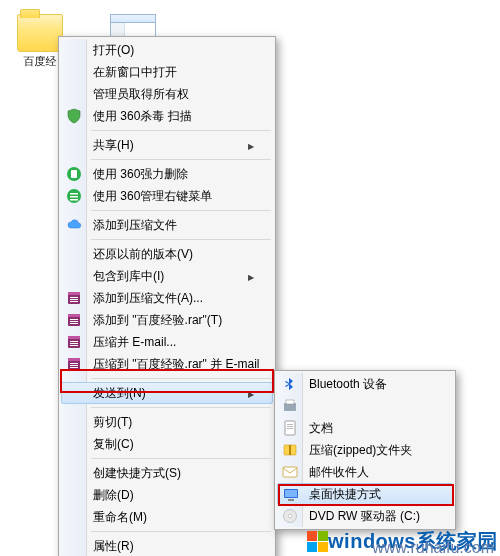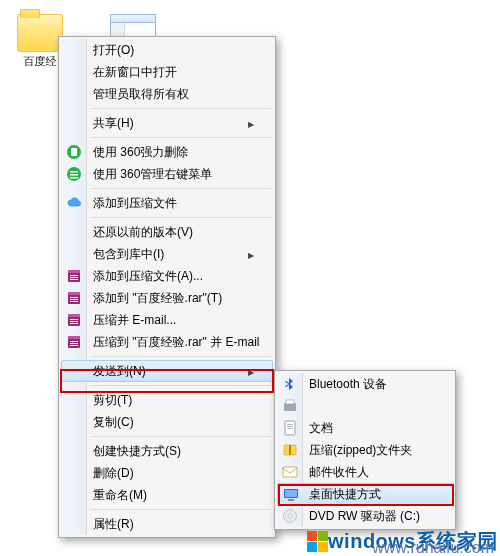--- a/index.html
+++ b/index.html
@@ -117,20 +117,28 @@
   <div class="menu-body" id="main-menu-body">
       <div class="menu-item">
         <span class="lbl">打开(O)</span>
       </div>
       <div class="menu-item">
         <span class="lbl">在新窗口中打开</span>
       </div>
       <div class="menu-item">
         <span class="lbl">管理员取得所有权</span>
       </div>
+      <div class="menu-item">
+        <span class="mi-icon">
+          <svg viewBox="0 0 16 16" xmlns="http://www.w3.org/2000/svg">
+            <path d="M8 1l6 2v4c0 4-3 7-6 8-3-1-6-4-6-8V3z" fill="#4cae4c" stroke="#2e7d32" stroke-width=".6"></path>
+          </svg>
+        </span>
+        <span class="lbl">使用 360杀毒 扫描</span>
+      </div>
       <div class="menu-sep"></div>
       <div class="menu-item">
         <span class="lbl">共享(H)</span>
         <span class="sub"></span>
       </div>
       <div class="menu-sep"></div>
       <div class="menu-item">
         <span class="mi-icon">
           <svg viewBox="0 0 16 16" xmlns="http://www.w3.org/2000/svg">
             <circle cx="8" cy="8" r="7" fill="#2bb24c"></circle>

